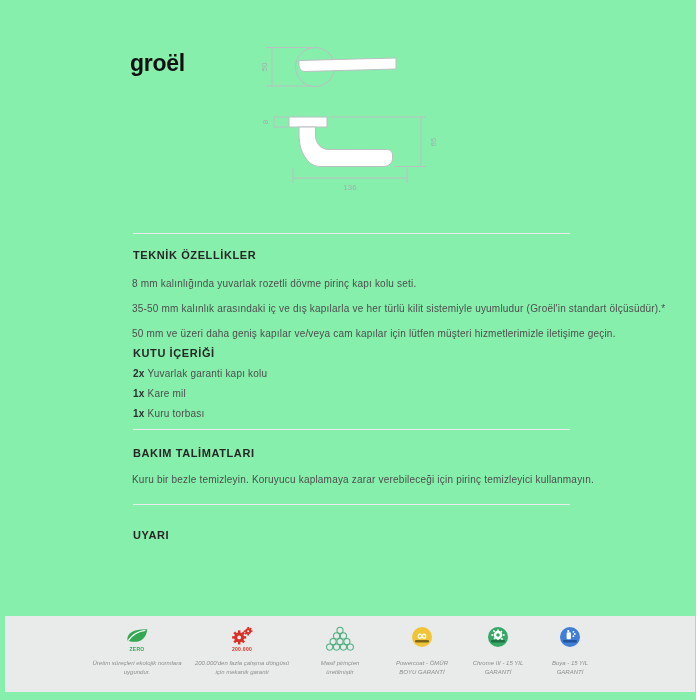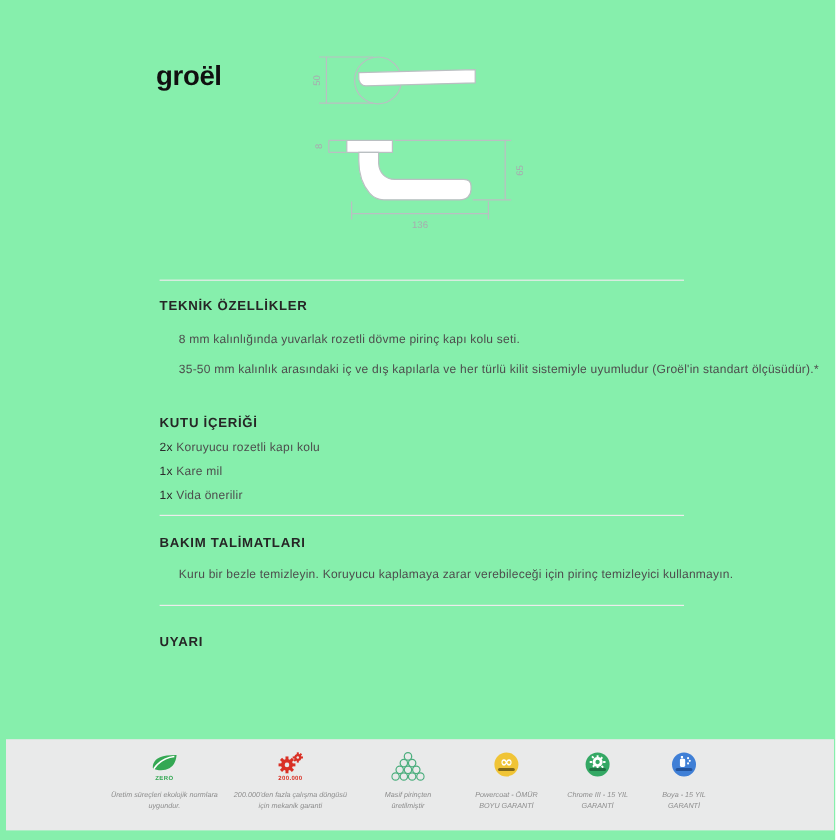--- a/index.html
+++ b/index.html
@@ -2,23 +2,23 @@
 <html><head>
 <meta charset="utf-8">
 <style>
   html,body{margin:0;padding:0;background:#fff;}
   .page{position:relative;width:696px;height:700px;background:#86efac;overflow:hidden;
         font-family:"Liberation Sans", sans-serif;color:#4a4a4a;}
   .abs{position:absolute;}
   .logo{left:130px;top:50px;font-size:23px;font-weight:600;color:#101010;letter-spacing:-0.3px;}
   .divider{height:1px;background:#ececec;left:133px;width:437px;}
   .h-sec{left:133px;font-size:11px;font-weight:700;color:#262626;letter-spacing:0.6px;white-space:nowrap;}
-  .body-line{left:149px;font-size:10px;color:#4d4d4d;white-space:nowrap;letter-spacing:0.2px;text-align:center;}
+  .body-line{left:132px;font-size:10px;color:#4d4d4d;white-space:nowrap;letter-spacing:0.2px;text-align:center;}
   .list-line{left:133px;font-size:10px;color:#4d4d4d;white-space:nowrap;letter-spacing:0.2px;}
-  .qty{font-weight:400;color:#2c2c2c;margin-right:3px;}
+  .qty{font-weight:700;color:#2c2c2c;margin-right:3px;}
   .drawing{left:253px;top:32px;}
   .drawing text{font-family:"Liberation Sans", sans-serif;font-size:8px;fill:#a7acaf;}
   .footer{left:5px;top:616px;width:690px;height:76px;background:#e9eaea;}
   .badge-col{position:absolute;display:flex;flex-direction:column;align-items:center;top:10px;}
   .badge-icon{height:28px;display:flex;flex-direction:column;align-items:center;justify-content:flex-start;}
   .icon-mini-label{font-size:5px;font-weight:700;letter-spacing:0.3px;margin-top:1px;}
   .mini-green{color:#34a853;}
   .mini-red{color:#d93025;}
   .badge-caption{margin-top:5px;font-size:6px;font-style:italic;color:#8d8d8d;text-align:center;line-height:1.55;}
   .c1{left:87px;width:90px;}
@@ -68,30 +68,31 @@
     <text x="12" y="93" text-anchor="middle" transform="rotate(-90 12,90)">8</text>
     <text x="180" y="113" text-anchor="middle" transform="rotate(-90 180,110)">65</text>
     <text x="97" y="158" text-anchor="middle">136</text>
   </svg>
 
   <div class="abs divider" style="top:233px"></div>
 
   <div class="abs h-sec" style="top:249px">TEKNİK ÖZELLİKLER</div>
   <div class="abs body-line" style="top:278px">8 mm kalınlığında yuvarlak rozetli dövme pirinç kapı kolu seti.</div>
   <div class="abs body-line" style="top:303px">35-50 mm kalınlık arasındaki iç ve dış kapılarla ve her türlü kilit sistemiyle uyumludur (Groël'in standart ölçüsüdür).*</div>
+  <div class="abs body-line" style="top:328px">50 mm ve üzeri daha geniş kapılar ve/veya cam kapılar için lütfen müşteri hizmetlerimizle iletişime geçin.</div>
 
   <div class="abs h-sec" style="top:347px">KUTU İÇERİĞİ</div>
   <div class="abs list-line" style="top:368px">
-    <span class="qty">2x</span><span>Koruyucu rozetli kapı kolu</span>
+    <span class="qty">2x</span><span>Yuvarlak garanti kapı kolu</span>
   </div>
   <div class="abs list-line" style="top:388px">
     <span class="qty">1x</span><span>Kare mil</span>
   </div>
   <div class="abs list-line" style="top:408px">
-    <span class="qty">1x</span><span>Vida önerilir</span>
+    <span class="qty">1x</span><span>Kuru torbası</span>
   </div>
 
   <div class="abs divider" style="top:429px"></div>
 
   <div class="abs h-sec" style="top:447px">BAKIM TALİMATLARI</div>
   <div class="abs body-line" style="top:474px">Kuru bir bezle temizleyin. Koruyucu kaplamaya zarar verebileceği için pirinç temizleyici kullanmayın.</div>
 
   <div class="abs divider" style="top:504px"></div>
 
   <div class="abs h-sec" style="top:529px">UYARI</div>

